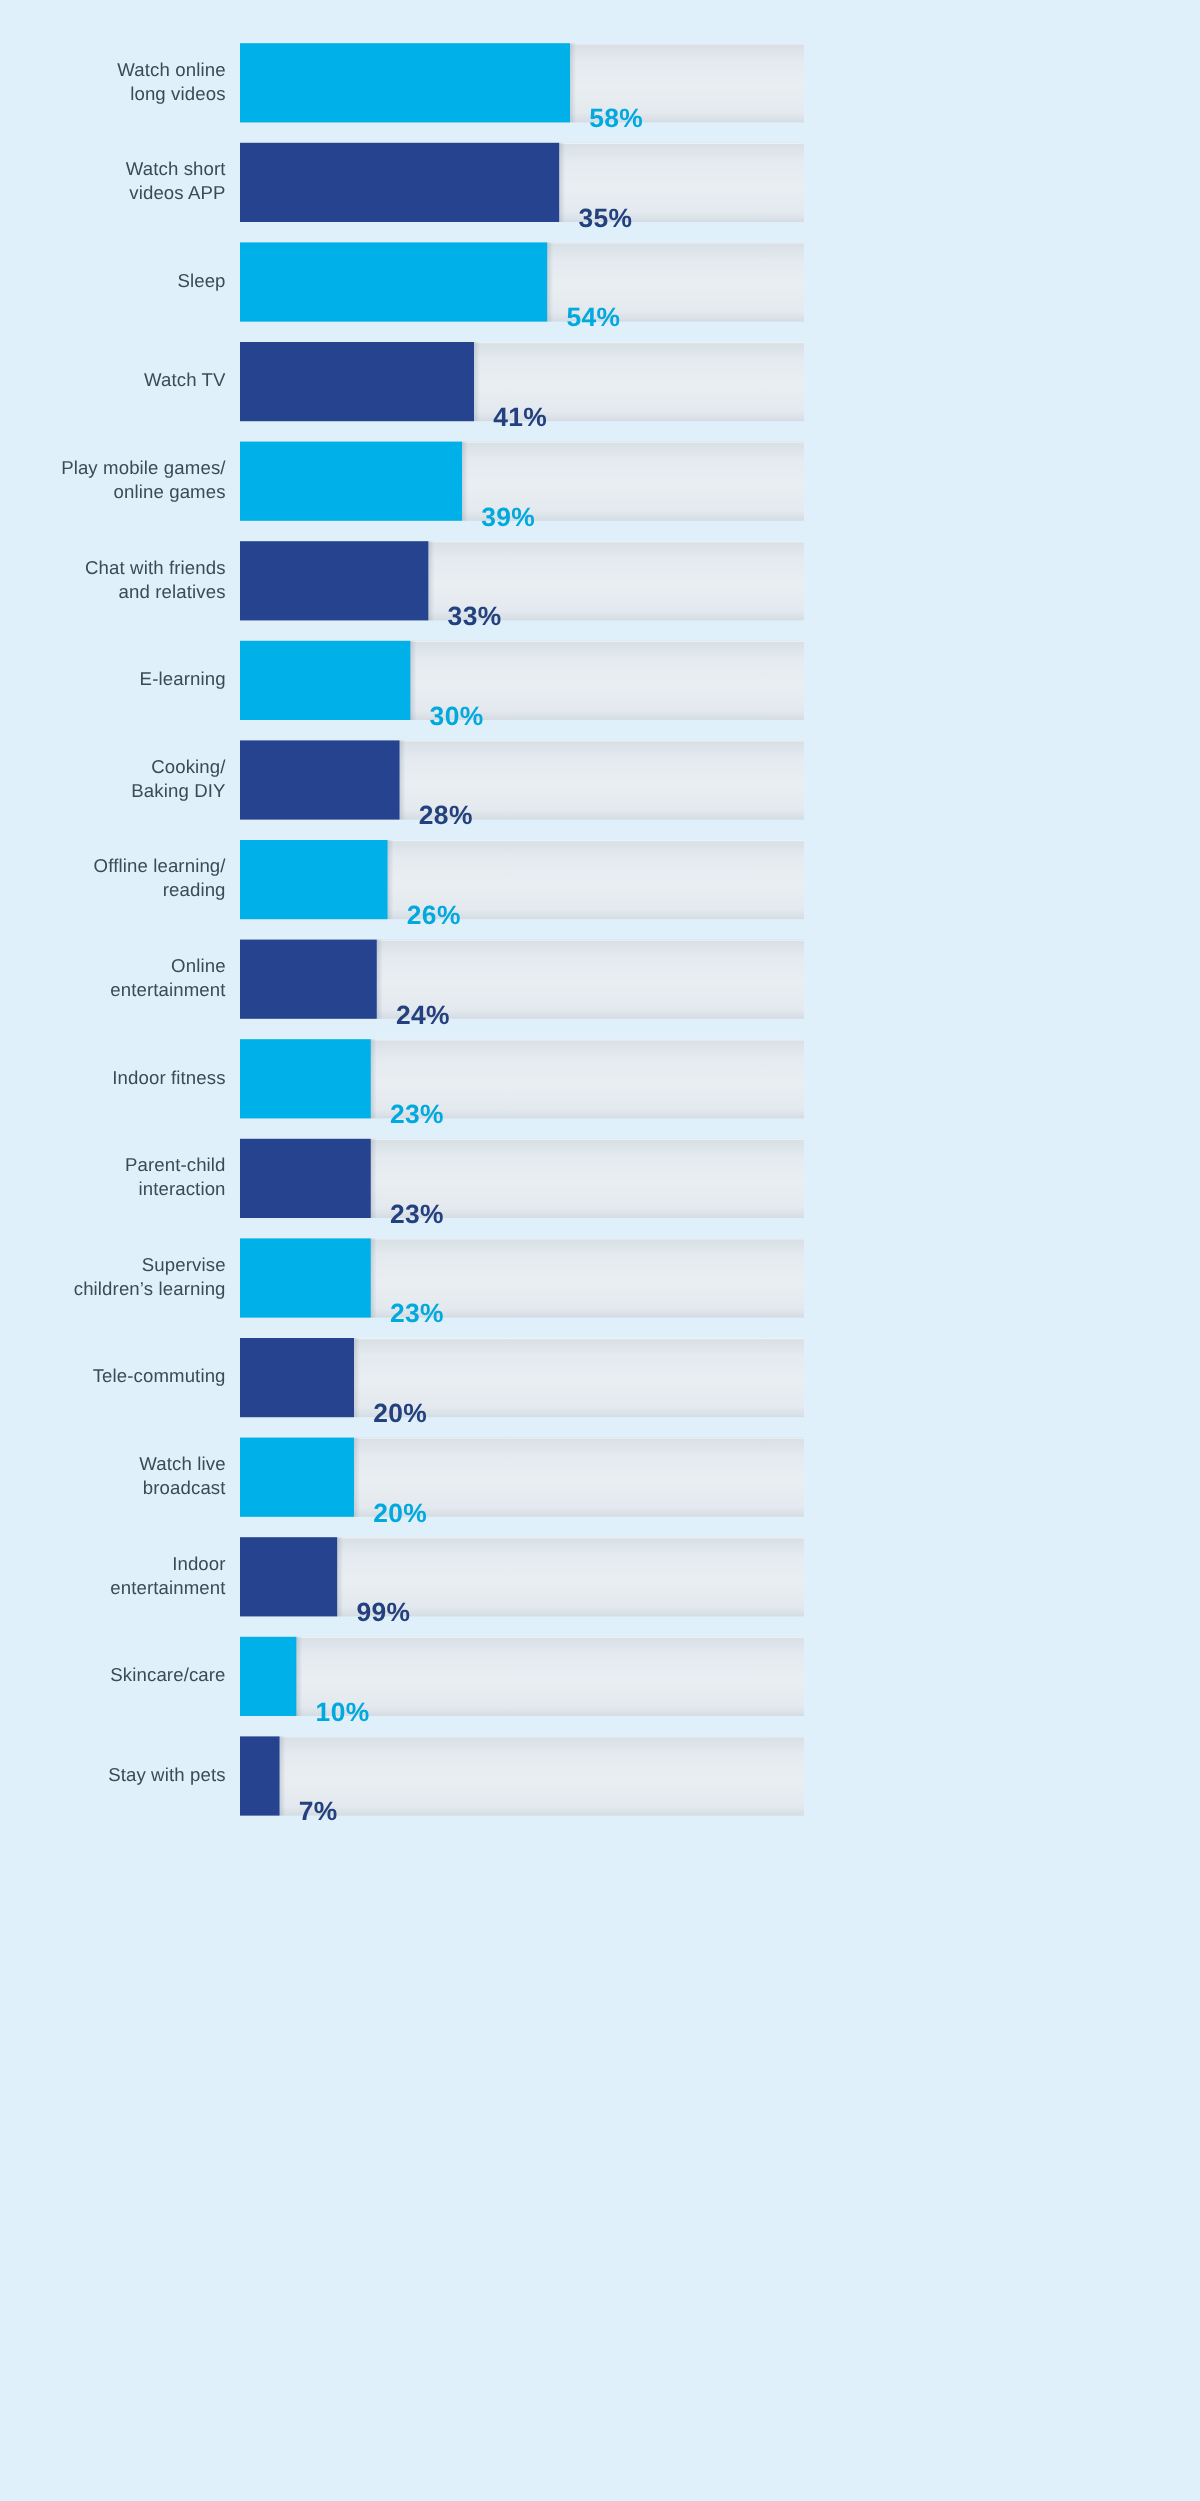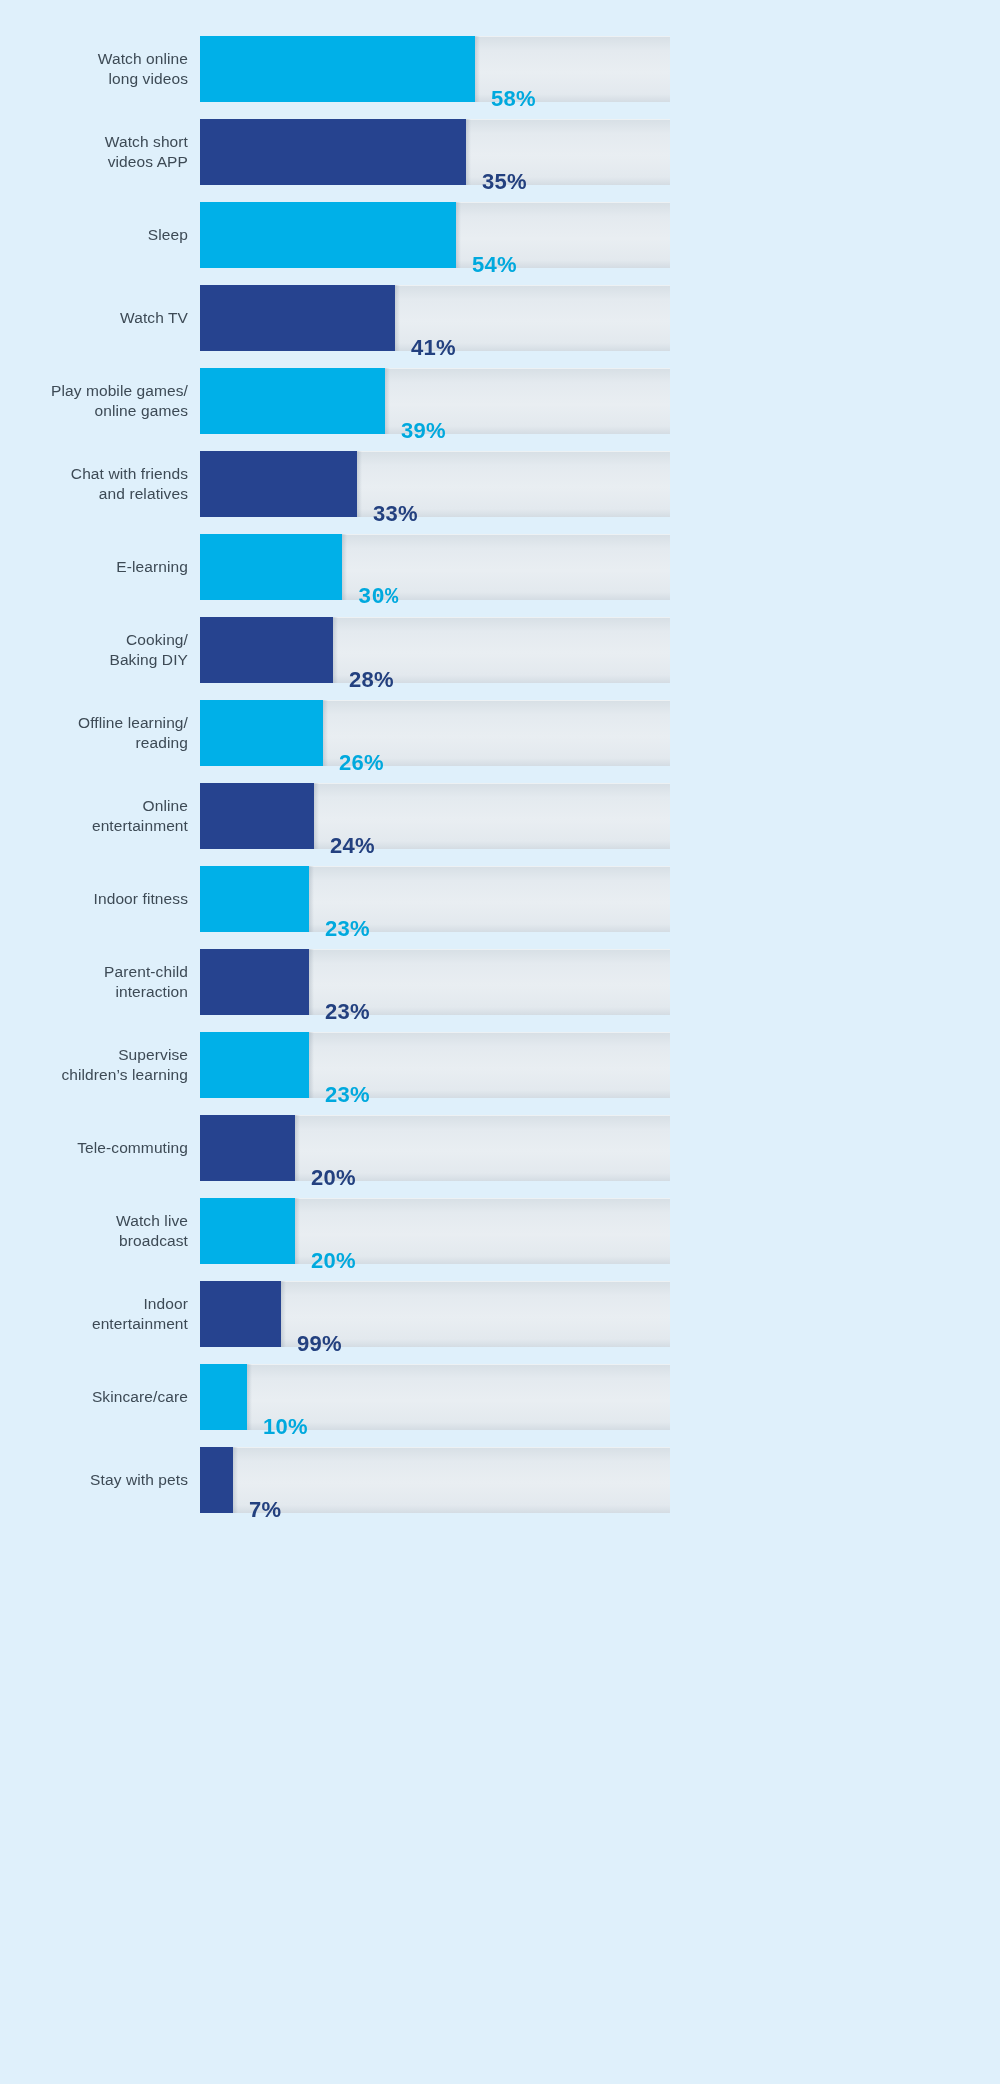--- a/index.html
+++ b/index.html
@@ -139,21 +139,21 @@
 and relatives</div>
       <div class="track">
         <div class="fill navy" style="width: 157px;"></div>
         <div class="value navy" style="left: 173px;">33%</div>
       </div>
     </div>
     <div class="row">
       <div class="label">E-learning</div>
       <div class="track">
         <div class="fill cyan" style="width: 142px;"></div>
-        <div class="value cyan" style="left: 158px; font-family: Liberation Mono, monospace;">30%</div>
+        <div class="value cyan" style="left: 158px;">30%</div>
       </div>
     </div>
     <div class="row">
       <div class="label">Cooking/
 Baking DIY</div>
       <div class="track">
         <div class="fill navy" style="width: 133px;"></div>
         <div class="value navy" style="left: 149px;">28%</div>
       </div>
     </div>

